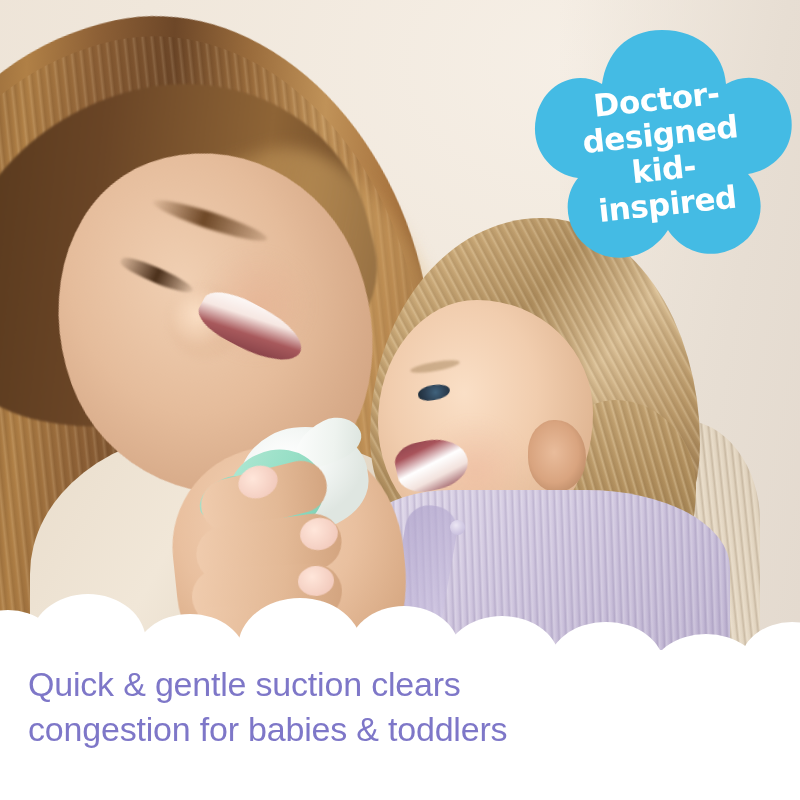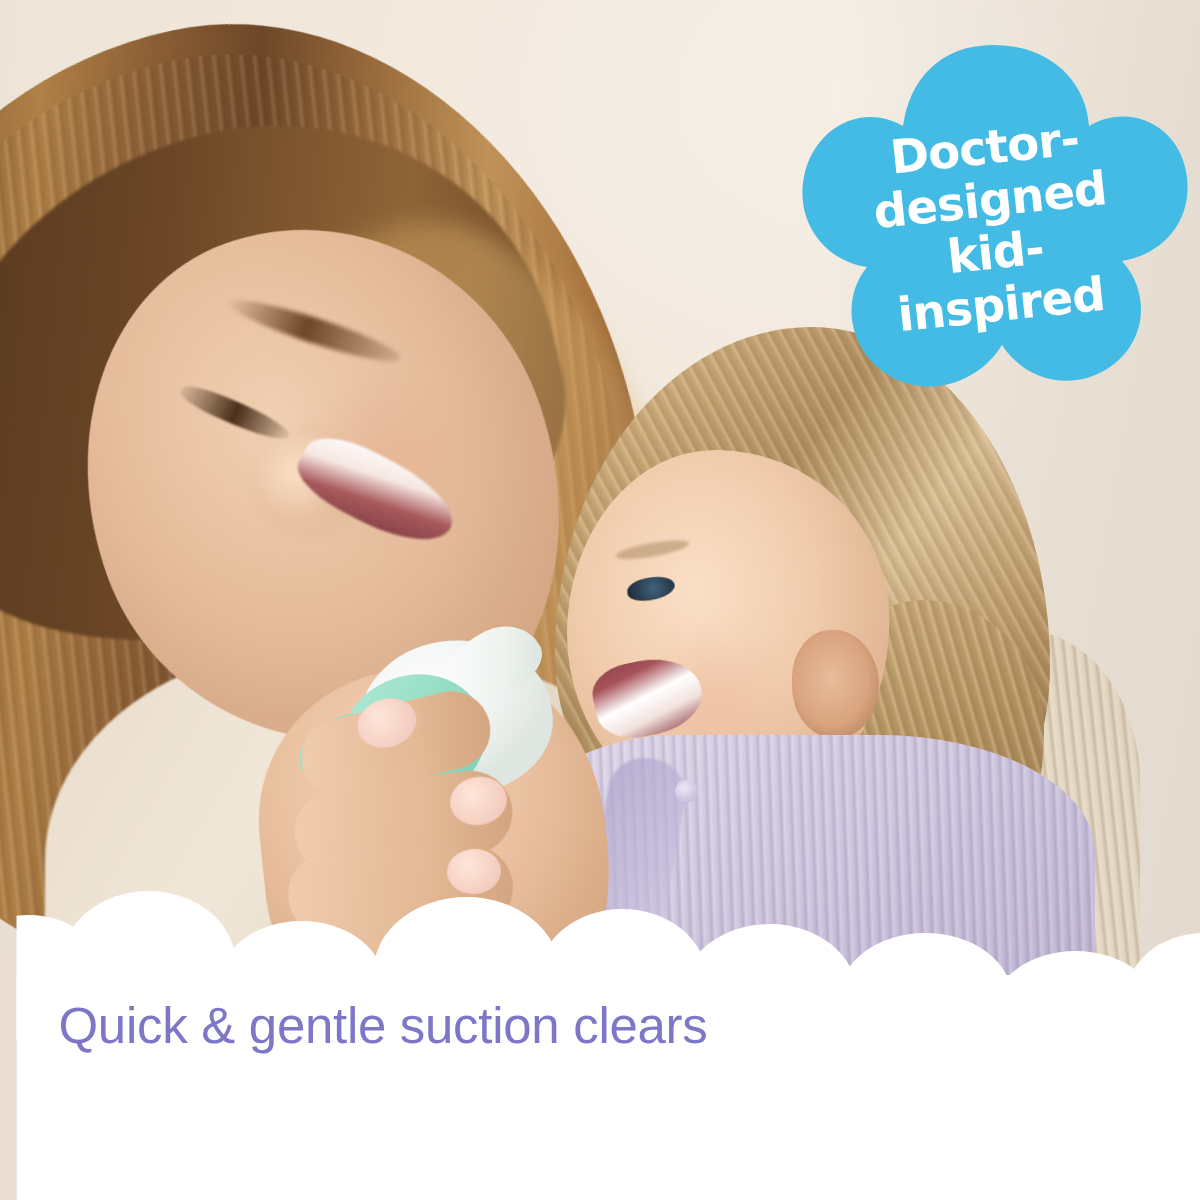--- a/index.html
+++ b/index.html
@@ -389,21 +389,21 @@
     font-weight: bold;
     font-size: 31px;
     line-height: 1.13;
     letter-spacing: -0.5px;
   }
 
   
   .footer {
     position: absolute;
     left: 0; bottom: 0;
-    width: 660px; height: 210px; margin-left: 11px;
+    width: 660px; height: 210px;
   }
   .footer svg {
     position: absolute;
     left: 0; top: 0;
     width: 800px; height: 210px;
     display: block;
   }
   .caption {
     position: absolute;
     left: 28px; top: 72px;
@@ -508,16 +508,17 @@
         <ellipse cx="300" cy="58" rx="62" ry="50"></ellipse>
         <ellipse cx="404" cy="62" rx="56" ry="46"></ellipse>
         <ellipse cx="502" cy="72" rx="58" ry="46"></ellipse>
         <ellipse cx="606" cy="76" rx="58" ry="44"></ellipse>
         <ellipse cx="706" cy="86" rx="56" ry="42"></ellipse>
         <ellipse cx="792" cy="74" rx="52" ry="42"></ellipse>
       </g>
     </svg>
     <div class="caption">
       <span class="cap-line">Quick &amp; gentle suction clears</span>
+      <span class="cap-line">congestion for babies &amp; toddlers</span>
     </div>
   </div>
 
 </div>
 
 </body></html>

